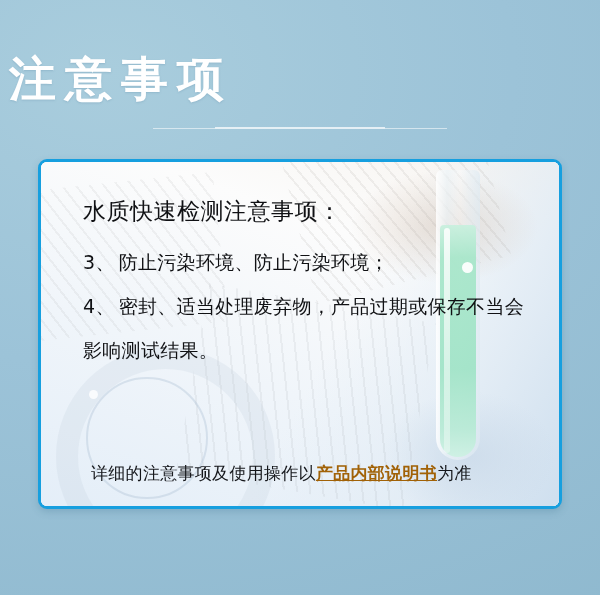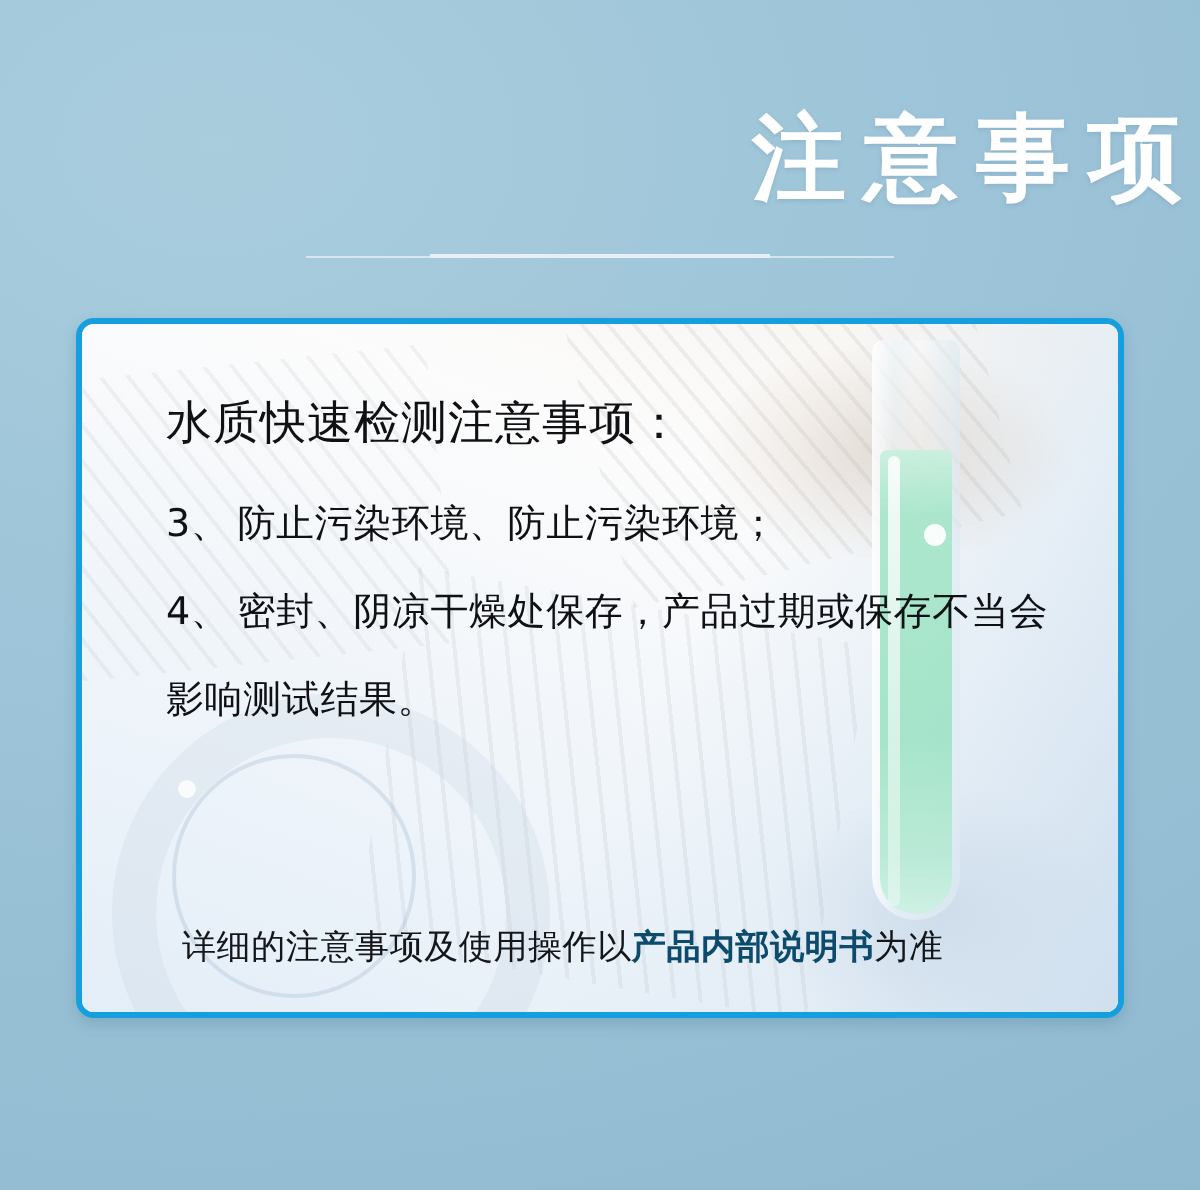--- a/index.html
+++ b/index.html
@@ -12,21 +12,21 @@
     position:relative;width:600px;height:595px;
     background:
       radial-gradient(150% 110% at 18% 12%, #a9cddd 0%, #9cc3d8 45%, #8fb9cf 100%);
   }
   
   .header{
     position:absolute;left:0;top:0;width:600px;height:160px;
   }
   .title{
     position:absolute;left:0;top:50px;width:600px;
-    text-align:right;
+    text-align:left;
     color:#ffffff;
     font-size:47px;
     font-weight:bold;
     letter-spacing:9px;
     text-indent:9px;
     line-height:58px;
     text-shadow:0 1px 2px rgba(120,160,185,.45);
     font-family:"Liberation Sans","DejaVu Sans",sans-serif;
   }
   .title-rule{
@@ -140,21 +140,21 @@
   }
   .li.wrap{white-space:normal;line-height:44px;}
   .li .num{margin-right:4px;}
   .footer{
     position:absolute;left:50px;top:300px;
     font-size:17px;color:#14161a;
     letter-spacing:.3px;
     white-space:nowrap;
     font-family:"DejaVu Sans","Liberation Sans",sans-serif;
   }
-  .footer .hl{color:#0c4a6e;font-weight:bold;}
+  .footer .hl{color:#a16207;font-weight:bold;text-decoration:underline;}
 </style>
 </head>
 <body>
 
 <div id="page">
 
   <div class="header">
     <div class="title">注意事项</div>
     <div class="title-rule"></div>
   </div>
@@ -184,21 +184,21 @@
 
       <div class="list">
 
 
 
         <span class="li">
           <span class="num">3、</span><span>防止污染环境、防止污染环境；</span>
         </span>
 
         <span class="li wrap">
-          <span class="num">4、</span><span>密封、阴凉干燥处保存，产品过期或保存不当会影响测试结果。</span>
+          <span class="num">4、</span><span>密封、适当处理废弃物，产品过期或保存不当会影响测试结果。</span>
         </span>
 
       </div>
 
       <div class="footer">
         <span>详细的注意事项及使用操作以</span><span class="hl">产品内部说明书</span><span>为准</span>
       </div>
 
     </div>
   </div>

